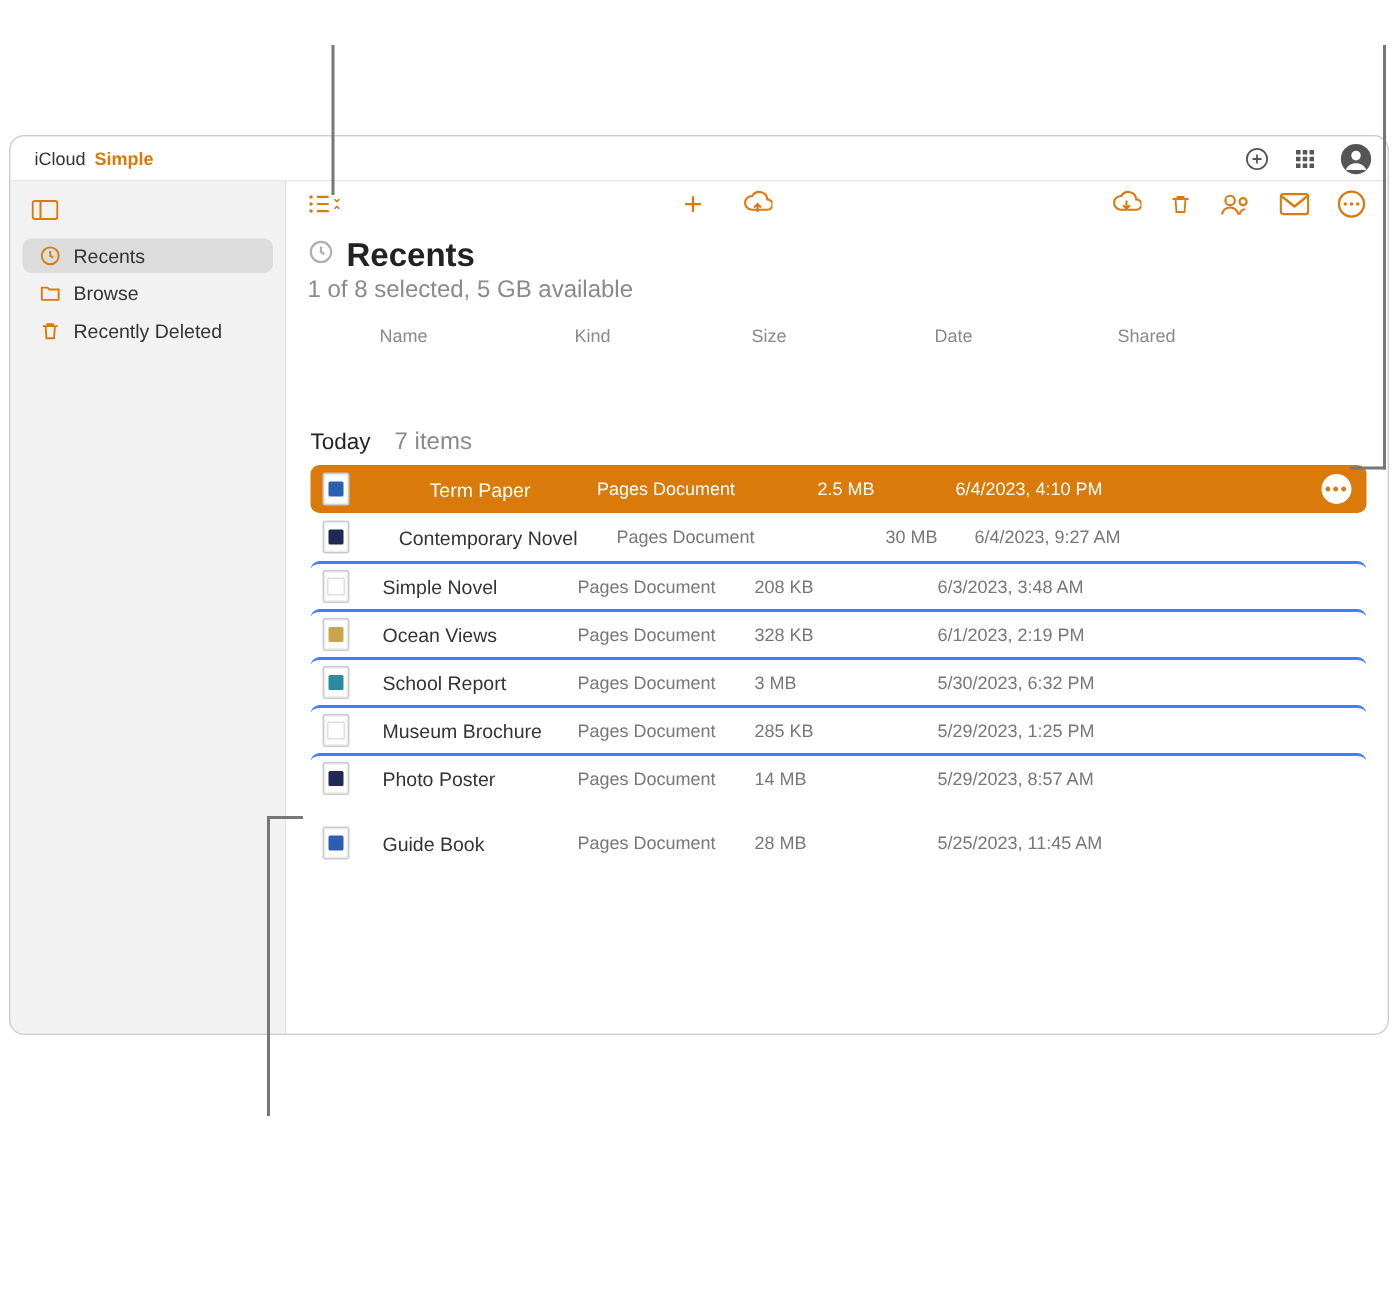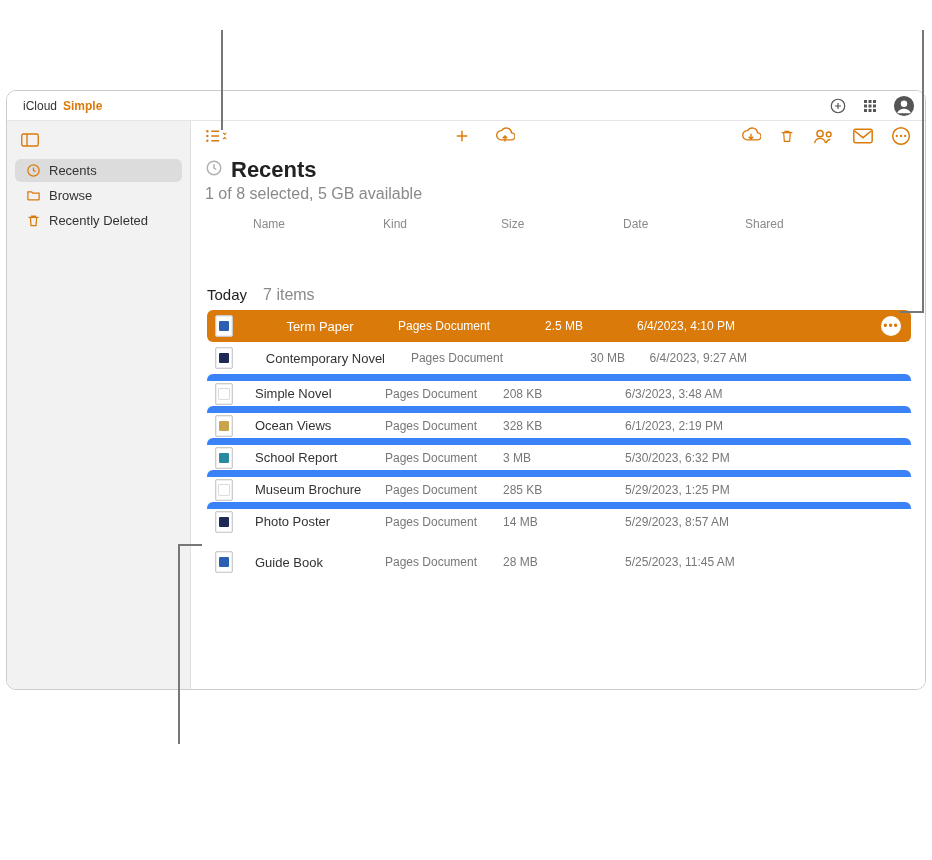--- a/index.html
+++ b/index.html
@@ -161,21 +161,21 @@
     display: grid;
     grid-template-columns: 40px 130px 118px 122px 122px 1fr 30px;
     align-items: center;
     height: 32px;
     font-size: 13px;
     color: #333;
     border-radius: 6px;
     padding-left: 8px;
     position: relative;
   }
-  .row + .row { border-top: 7px solid #3b82f6; }
+  .row + .row { border-top: 2px solid #3b82f6; }
   .row.selected {
     background: #d97a0a;
     color: #fff;
     border-top-color: transparent;
     text-align: center;
   }
   .row.selected + .row { border-top: none; text-align: right; }
   .row .kind, .row .size, .row .date, .row .shared {
     color: #777;
     font-size: 12px;

